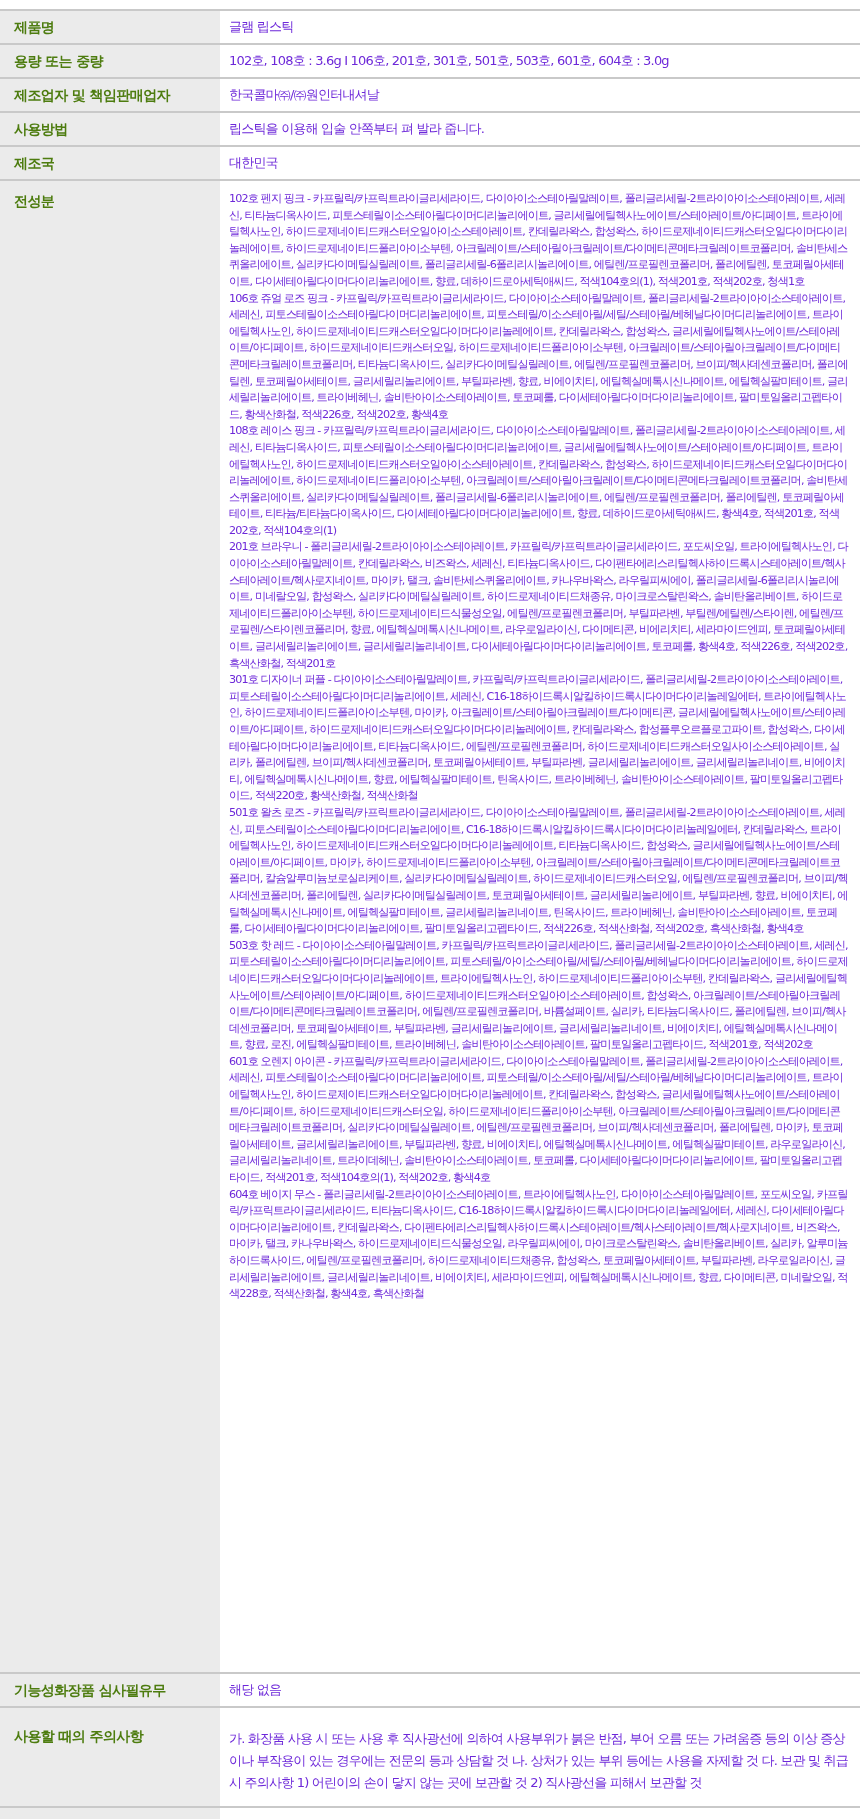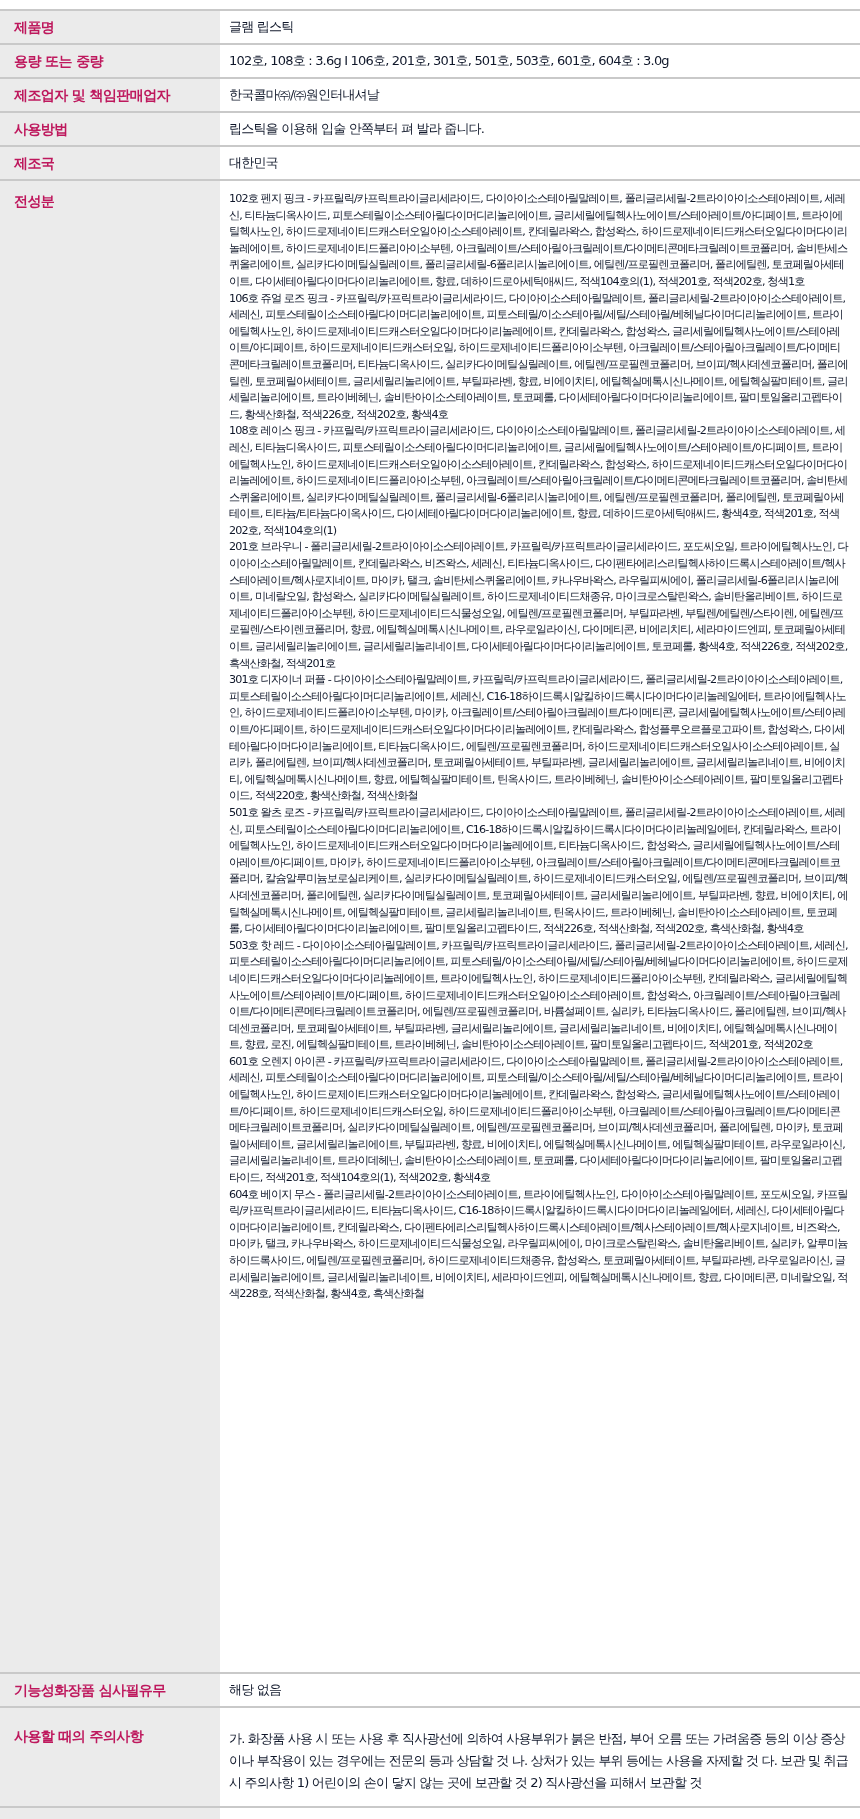--- a/index.html
+++ b/index.html
@@ -2,27 +2,27 @@
 <html><head>
 <meta charset="utf-8">
 <style>
   html, body { margin: 0; padding: 0; background: #ffffff; }
   body { width: 860px; height: 1819px; overflow: hidden; font-family: "DejaVu Sans", "Liberation Sans", sans-serif; }
   .wrap { padding-top: 9px; }
   table.info { width: 860px; border-collapse: collapse; table-layout: fixed; }
   table.info tr { border-top: 2px solid #c9c9c9; }
   table.info tr:last-child { border-bottom: 2px solid #c9c9c9; }
   td.label {
-    width: 220px; background: #ebebeb; color: #be185d;
+    width: 220px; background: #ebebeb; color: #4d7c0f;
     font-size: 14px; font-weight: bold; letter-spacing: -0.6px;
     padding: 8px 0 8px 14px; vertical-align: top; box-sizing: border-box;
     line-height: 16px;
   }
   td.value {
-    color: #0f172a; font-size: 13px; letter-spacing: -0.8px;
+    color: #6d28d9; font-size: 13px; letter-spacing: -0.8px;
     padding: 8px 12px 8px 9px; vertical-align: top; box-sizing: border-box;
     line-height: 16px;
   }
   td.value.dense { font-size: 11.2px; line-height: 16.6px; letter-spacing: -0.9px; padding-top: 10px; padding-bottom: 6px; }
   td.value.multi { line-height: 22px; padding-top: 20px; padding-bottom: 6px; }
   .row-single td { height: 33px; }
   .shade { display: block; }
   .ing { display: block; }
 </style>
 </head>

